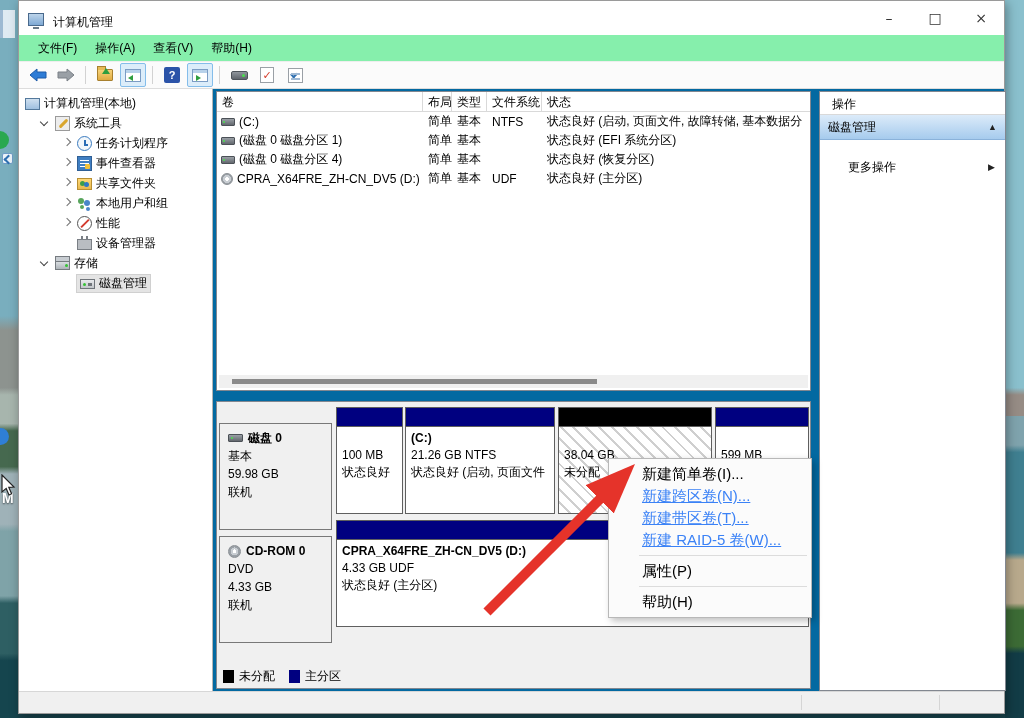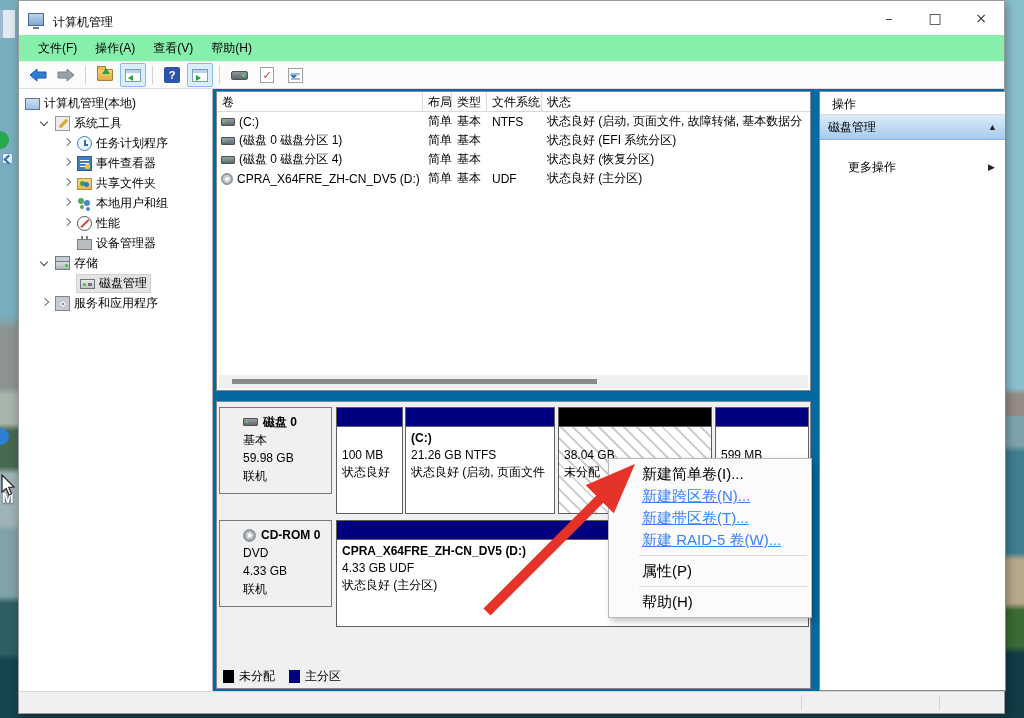--- a/index.html
+++ b/index.html
@@ -148,22 +148,22 @@
   .i-cd { width:12px; height:12px; flex:none; border-radius:50%; border:1px solid #808archive0;
     border:1px solid #8a8f94;
     background:radial-gradient(circle, #fff 0 2px, #c8cdd2 2px 4px, #9aa0a6 4px 6px); }
   #vol-hscroll { position:absolute; left:2px; right:2px; bottom:2px; height:13px; background:#f0f0f0; }
   #vol-hthumb { position:absolute; left:13px; top:4px; width:365px; height:5px; background:#8a8a8a; }
 
   
   #graph-panel { position:absolute; left:197px; top:312px; width:595px; height:288px;
     background:#f0f0f0; border:1px solid #828790; }
   .disk-row { position:absolute; left:2px; height:107px; }
-  .disk-label { position:absolute; left:0; top:0; width:113px; height:87px;
-    background:#f0f0f0; border:1px solid #787878; padding:5px 0 0 23px; line-height:18px; }
+  .disk-label { position:absolute; left:0; top:16px; width:113px; height:107px;
+    background:#f0f0f0; border:1px solid #787878; padding:5px 0 0 8px; line-height:18px; }
   .disk-name { display:flex; align-items:center; gap:5px; font-weight:bold; }
   .i-diskdrive { width:15px; height:8px; background:linear-gradient(#9aa0a6,#63686e);
     border:1px solid #4c5157; border-radius:1px; position:relative; flex:none; }
   .i-diskdrive::after { content:""; position:absolute; left:2px; top:2px; width:2px; height:2px;
     background:#49e04d; border-radius:50%; }
   .i-cdbig { width:13px; height:13px; border-radius:50%; border:1px solid #8a8f94; flex:none;
     background:radial-gradient(circle, #fff 0 2px, #c8cdd2 2px 4px, #9aa0a6 4px 6px); }
   .part { position:absolute; top:0; height:107px; border:1px solid #5f5f5f; background:#fff; }
   .part-hd { height:19px; border-bottom:1px solid #5f5f5f; }
   .hd-primary { background:#000080; }
@@ -319,25 +319,20 @@
         <span class="ticon i-storage"></span>
         <span>存储</span>
       </div>
       <div class="tree-item lvl2">
         <span class="chev"></span>
         <span class="tsel" style="display:flex;align-items:center;gap:4px;">
           <span class="ticon i-diskmgmt"></span>
           <span>磁盘管理</span>
         </span>
       </div>
-      <div class="tree-item lvl1">
-        <span class="chev chev-r"></span>
-        <span class="ticon i-services"></span>
-        <span>服务和应用程序</span>
-      </div>
     </div>
 
     <div id="vol-panel">
       <div class="vl-header">
         <div class="vl-h c-vol">卷</div>
         <div class="vl-h c-lay">布局</div>
         <div class="vl-h c-typ">类型</div>
         <div class="vl-h c-fs">文件系统</div>
         <div class="vl-h c-st">状态</div>
       </div>

